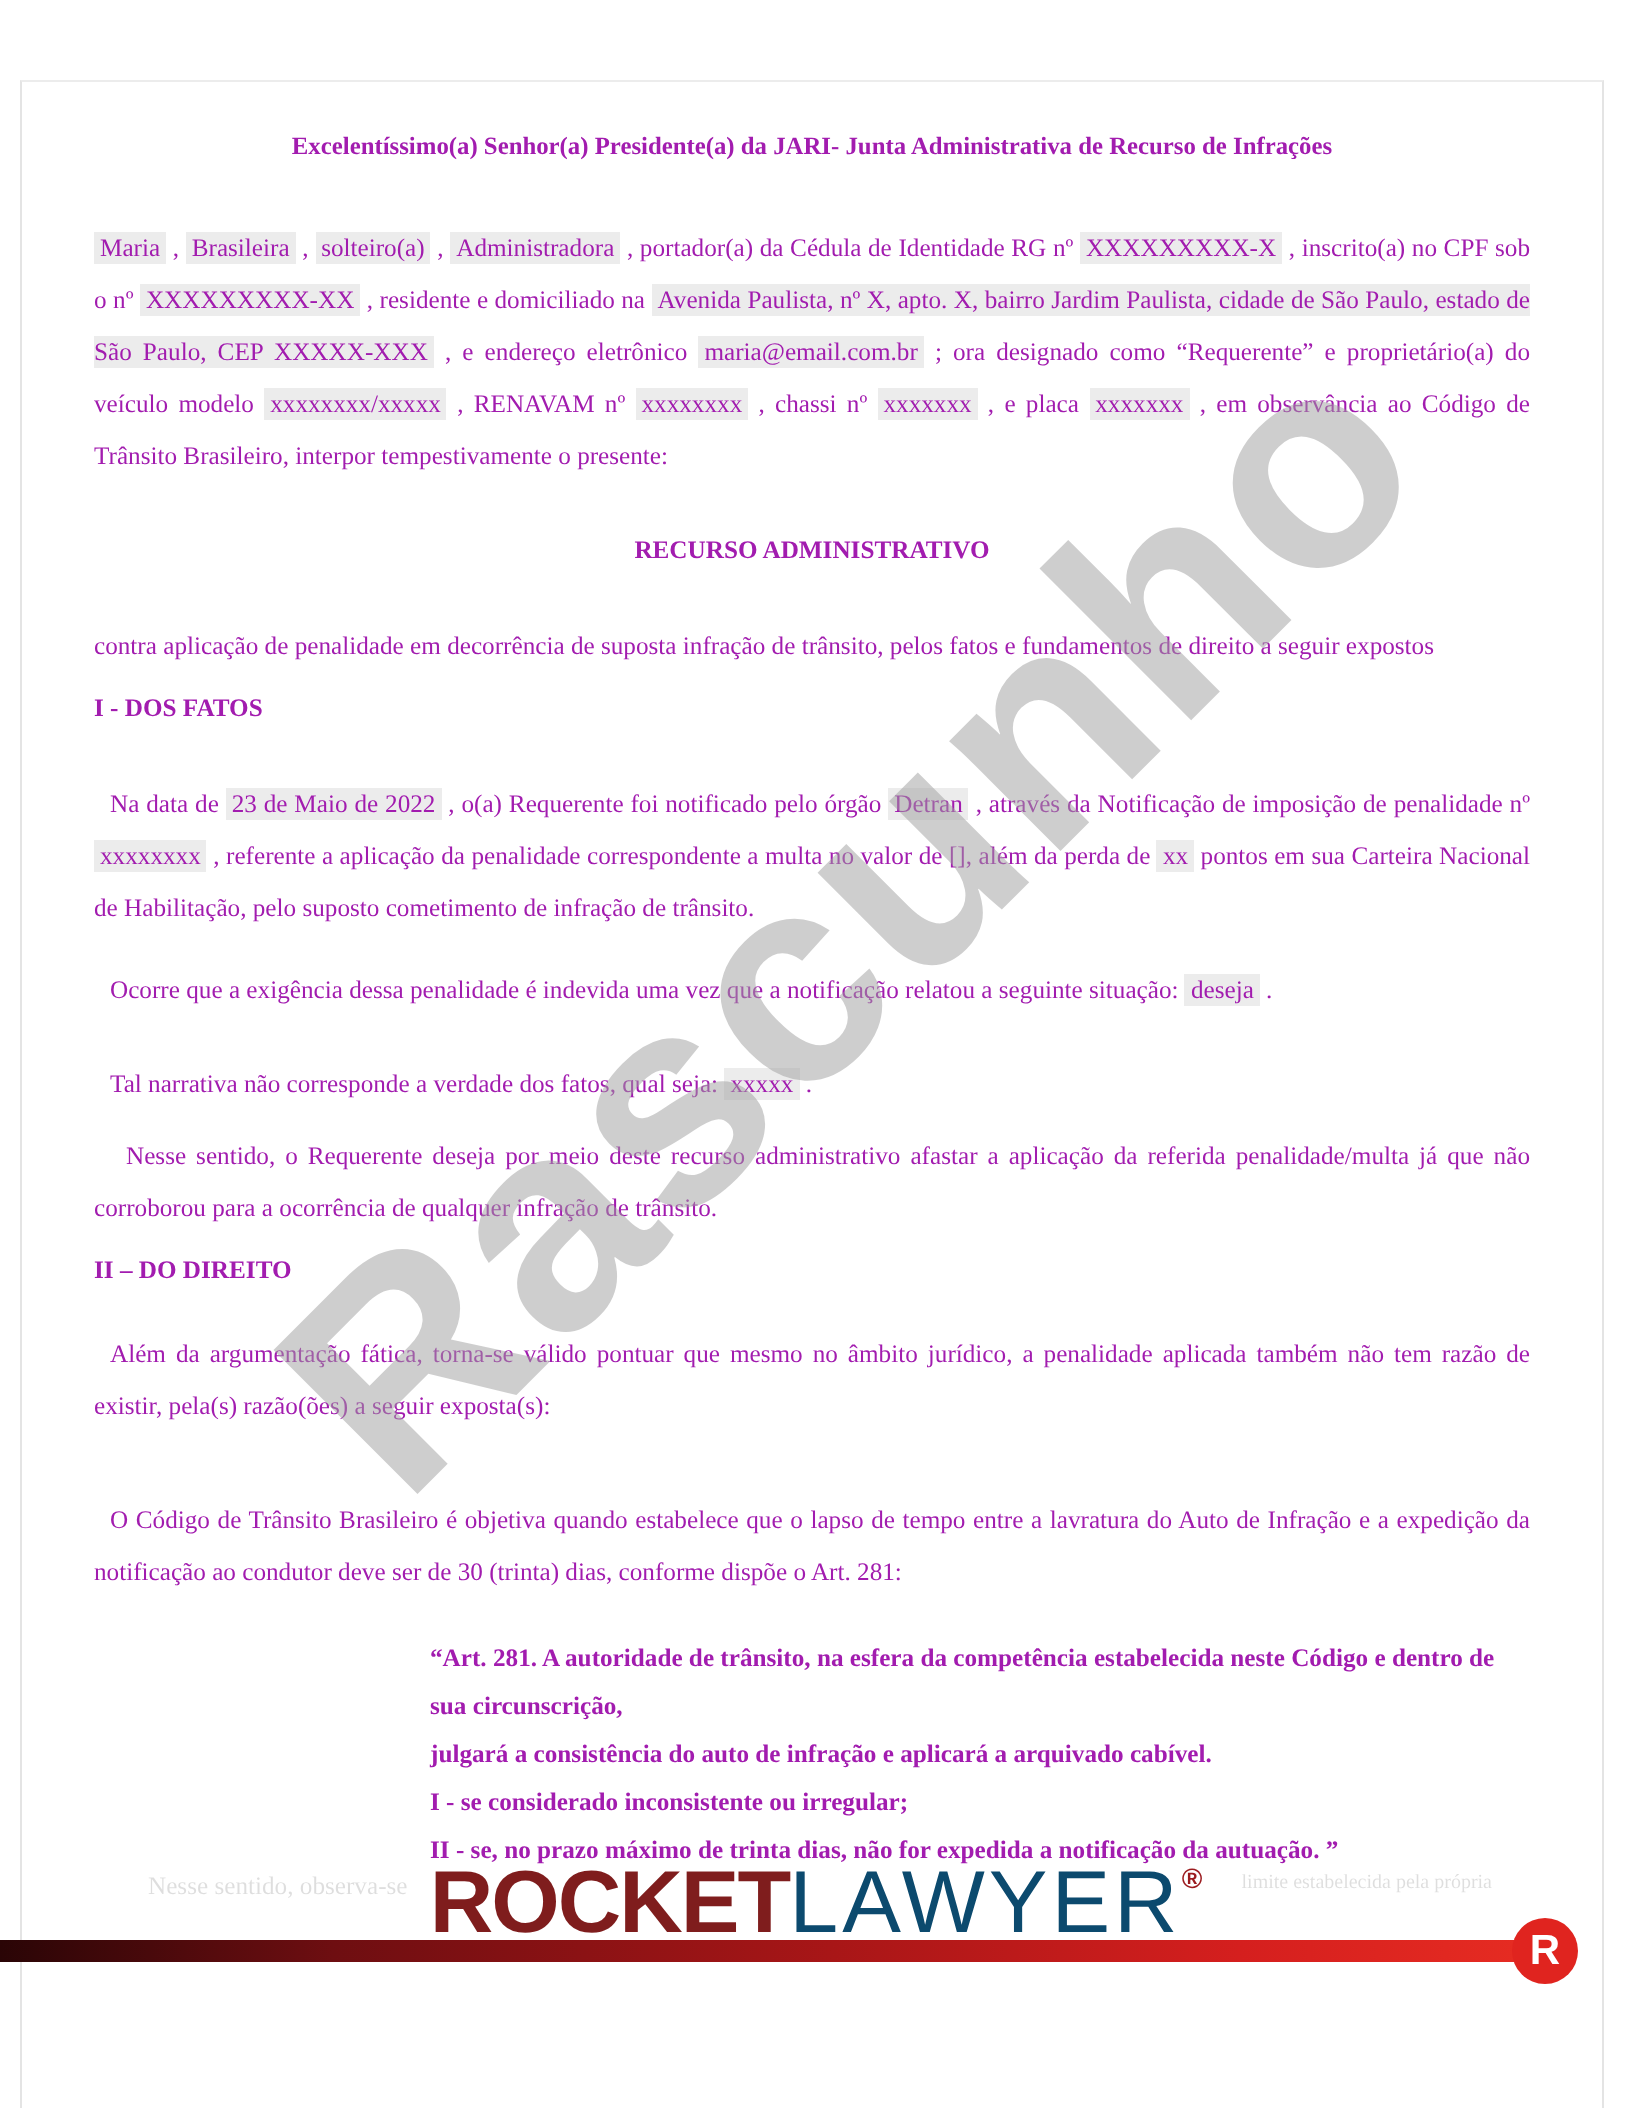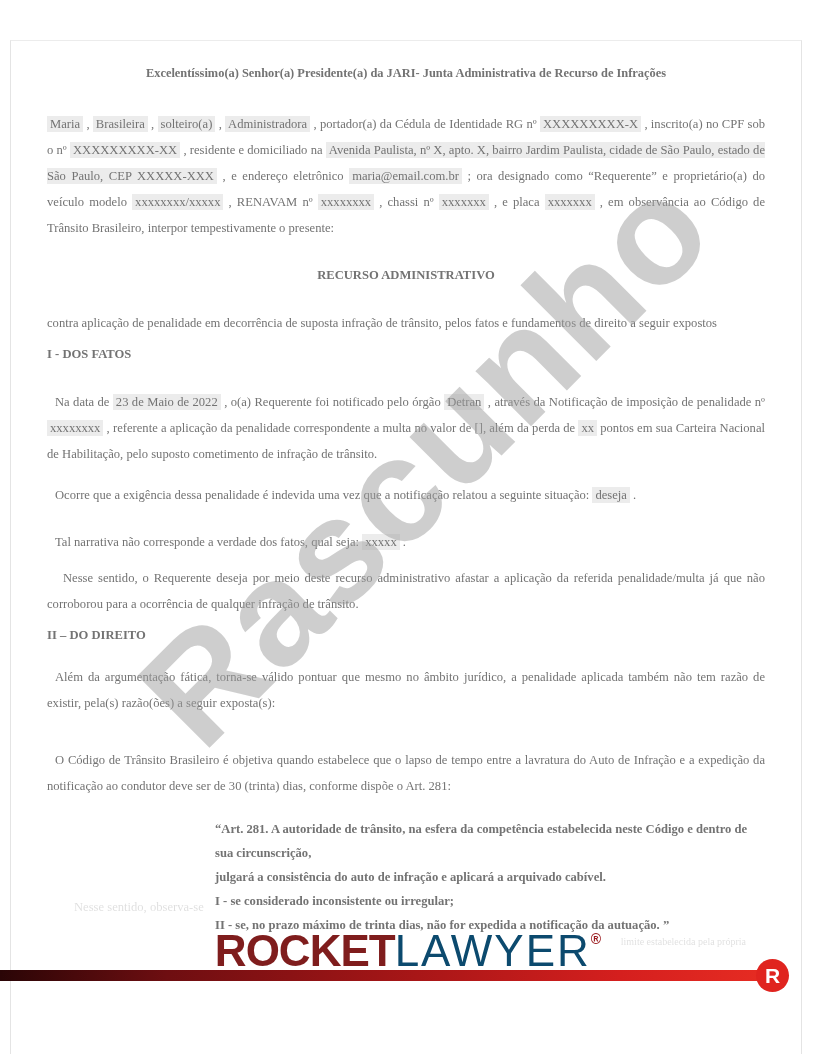--- a/index.html
+++ b/index.html
@@ -4,21 +4,21 @@
 <style>
   html,body{margin:0;padding:0;}
   body{
     width:816px;height:1054px;position:relative;background:#ffffff;overflow:hidden;
     font-family:"Liberation Serif", serif;
   }
   .page{
     position:absolute;left:10px;top:40px;width:790px;height:1014px;background:#fff;
     border-left:1px solid #e4e4e4;border-top:1px solid #ececec;border-right:1px solid #e4e4e4;
   }
-  #doc-blocks{padding:22px 36px 0 36px;font-size:12.6px;color:#737373;position:relative;z-index:2;}
+  #doc-blocks{padding:22px 36px 0 36px;font-size:12.6px;color:#a21caf;position:relative;z-index:2;}
   .blk{line-height:26px;text-align:justify;}
   .title{text-align:center;font-weight:bold;font-size:12.4px;line-height:20px;}
   .heading{font-weight:bold;text-align:left;line-height:20px;}
   .heading-center{font-weight:bold;text-align:center;line-height:20px;}
   .quote{margin-left:168px;line-height:24px;text-align:left;font-weight:bold;}
   .ind-sm{text-indent:8px;}
   .ind-md{text-indent:16px;}
   .fld{background:#ececec;padding:1px 3px;}
   
   #doc-blocks > .blk:nth-child(2){margin-top:28px;}
@@ -34,21 +34,21 @@
   #doc-blocks > .blk:nth-child(12){margin-top:31px;}
   #doc-blocks > .blk:nth-child(13){margin-top:18px;}
 
   .watermark{
     position:absolute;left:425px;top:460px;
     transform:translate(-50%,-50%) rotate(-45deg);
     font-family:"Liberation Sans",sans-serif;font-weight:bold;font-size:148px;
     letter-spacing:2px;color:rgba(158,158,158,0.5);
     z-index:5;pointer-events:none;white-space:nowrap;
   }
-  .cutoff-left{position:absolute;left:74px;top:900px;font-size:12.6px;color:rgba(0,0,0,0.13);z-index:1;}
+  .cutoff-left{position:absolute;left:74px;top:936px;font-size:12.6px;color:rgba(0,0,0,0.13);z-index:1;}
   .cutoff-right{position:absolute;right:70px;top:936px;font-size:10px;color:rgba(0,0,0,0.13);z-index:1;}
 
   .logo{
     position:absolute;top:916px;left:50%;transform:translateX(-50%);
     white-space:nowrap;z-index:6;font-family:"Liberation Sans",sans-serif;line-height:46px;
   }
   .logo .rocket{font-weight:800;font-size:44px;color:#7f1d1d;letter-spacing:-1px;text-align:center;}
   .logo .lawyer{font-weight:400;font-size:44px;color:#0c4a6e;letter-spacing:2px;}
   .logo .reg{font-weight:700;font-size:14px;color:#9B1B1F;vertical-align:22px;}
 

